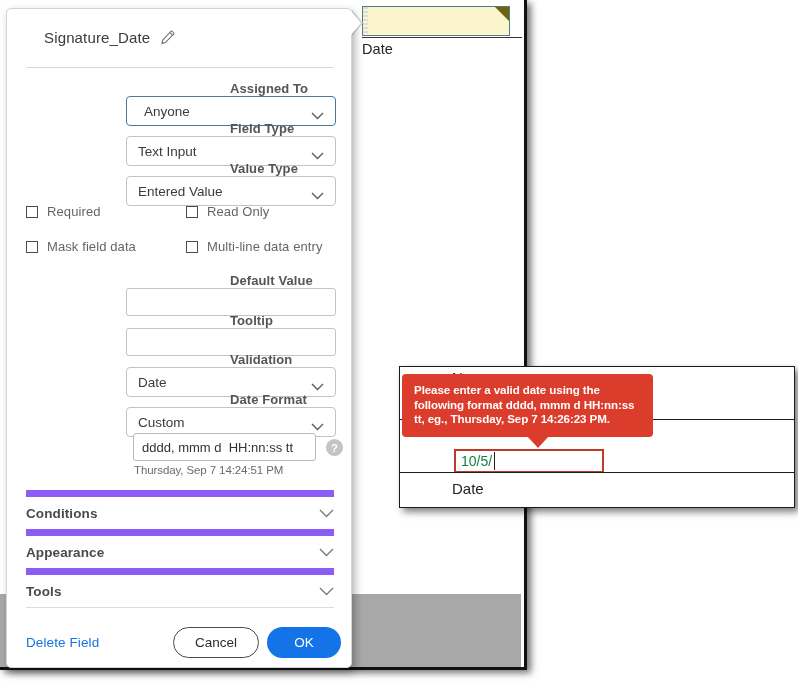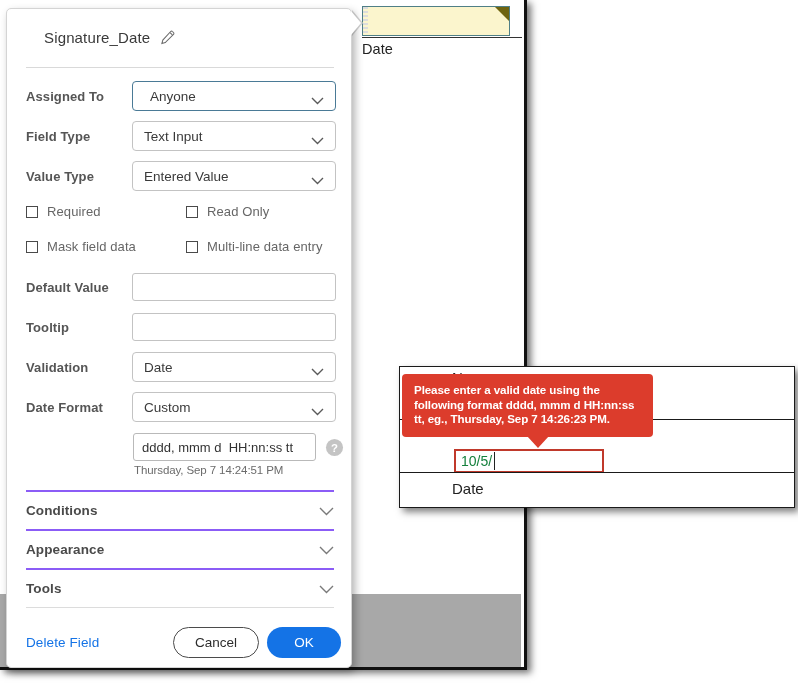--- a/index.html
+++ b/index.html
@@ -236,22 +236,23 @@
     left: 19px;
     width: 308px;
     height: 1px;
     background: #d9d9d9;
   }
 
   .row {
     position: absolute;
     left: 19px;
     display: flex;
-    align-items: center;
+    align-items: flex-end;
     width: 310px;
+    flex-direction: column;
   }
   .row-label {
     font-size: 13px;
     font-weight: bold;
     color: #555555;
     width: 106px;
     flex: none;
     letter-spacing: .1px;
   }
   .select-box {
@@ -341,21 +342,21 @@
   }
 
   .accordion {
     position: absolute;
     left: 19px;
     width: 308px;
     height: 39px;
     display: flex;
     align-items: center;
     justify-content: space-between;
-    border-top: 2px solid #8b5cf6;
+    border-top: 7px solid #8b5cf6;
     box-sizing: border-box;
   }
   .accordion-label {
     font-size: 13.5px;
     font-weight: bold;
     color: #4a4a4a;
     letter-spacing: .1px;
   }
 
   #footer-rule {

